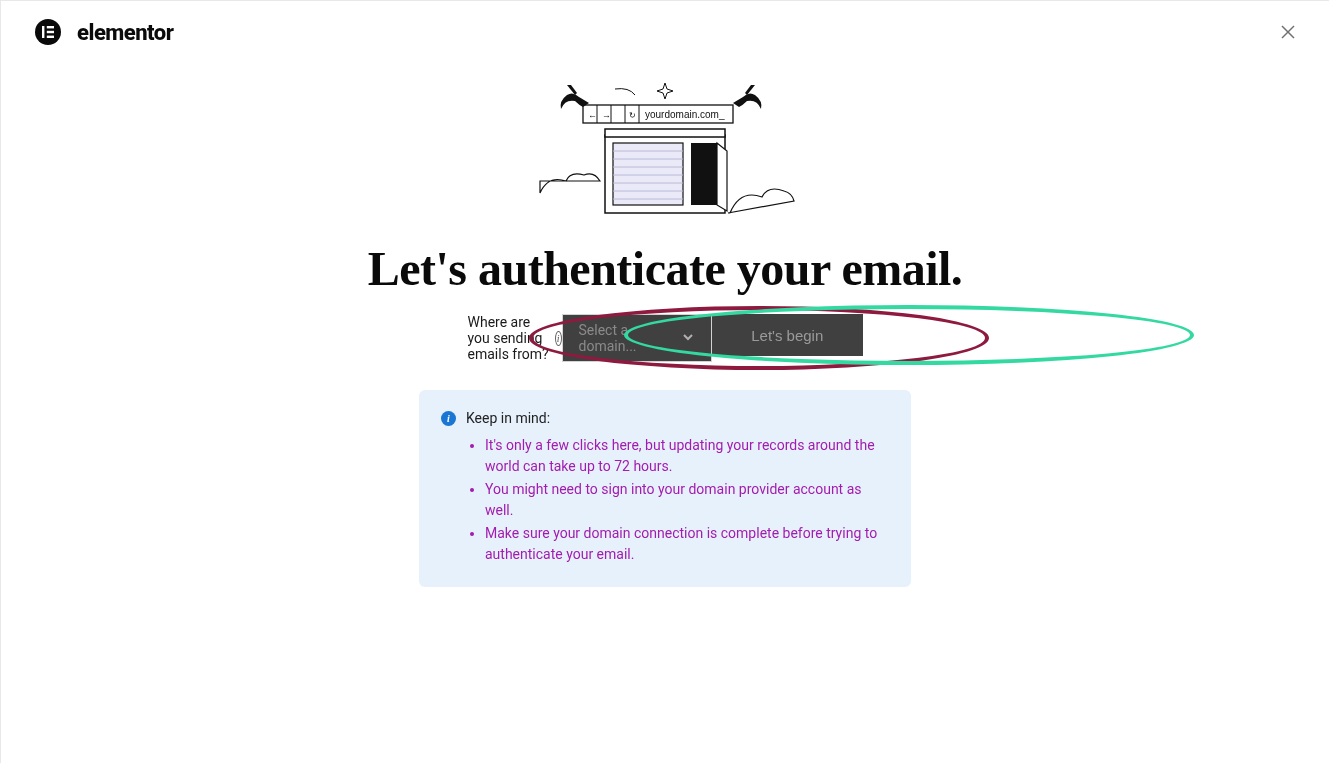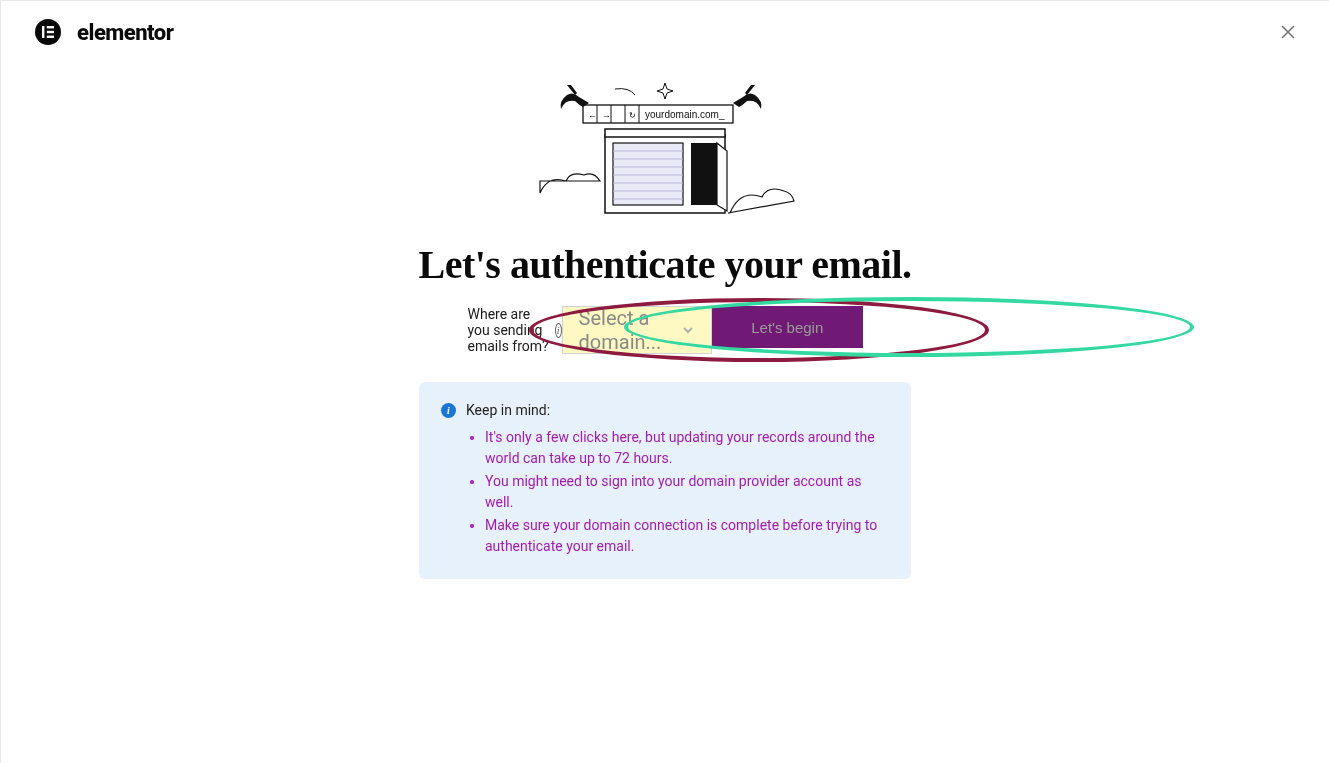--- a/index.html
+++ b/index.html
@@ -59,21 +59,21 @@
   }
   .illustration {
     width: 260px;
     height: 150px;
     margin-bottom: 18px;
     position:relative;
   }
   .title {
     font-family: Georgia, "Times New Roman", serif;
     font-weight: 700;
-    font-size: 40px;
+    font-size: 48px;
     letter-spacing: -0.5px;
     color:#0a0a0a;
     margin-bottom: 18px;
     text-align:center;
   }
   .subtitle {
     font-size: 17px;
     line-height: 1.45;
     color:#1a1a1a;
     text-align:center;
@@ -115,27 +115,27 @@
   }
   .select-wrap {
     position:relative;
     width:100%;
     margin-bottom: 28px;
   }
   .select-box {
     width:100%;
     height:48px;
     border:1px solid #d3d3d3;
-    background:#fef9c3;
+    background:#404040;
     display:flex;
     align-items:center;
     justify-content:space-between;
     padding: 0 16px;
     cursor:pointer;
-    font-size:20px;
+    font-size:14px;
     color:#8a8a8a;
   }
   .chevron-down {
     color:#b0b0b0;
   }
   .highlight-ellipse {
     position:absolute;
     border-radius:50%;
     pointer-events:none;
   }
@@ -147,21 +147,21 @@
     top:-8px;
   }
   .begin-wrap {
     position:relative;
     width:100%;
     margin-bottom: 30px;
   }
   .begin-btn {
     width:100%;
     height:42px;
-    background:#701a75;
+    background:#404040;
     border:none;
     color:#9a9a9a;
     font-size:15px;
     cursor:not-allowed;
   }
   .highlight-green {
     border:4px solid #33d9a1;
     width:570px;
     height:60px;
     left:-88px;

